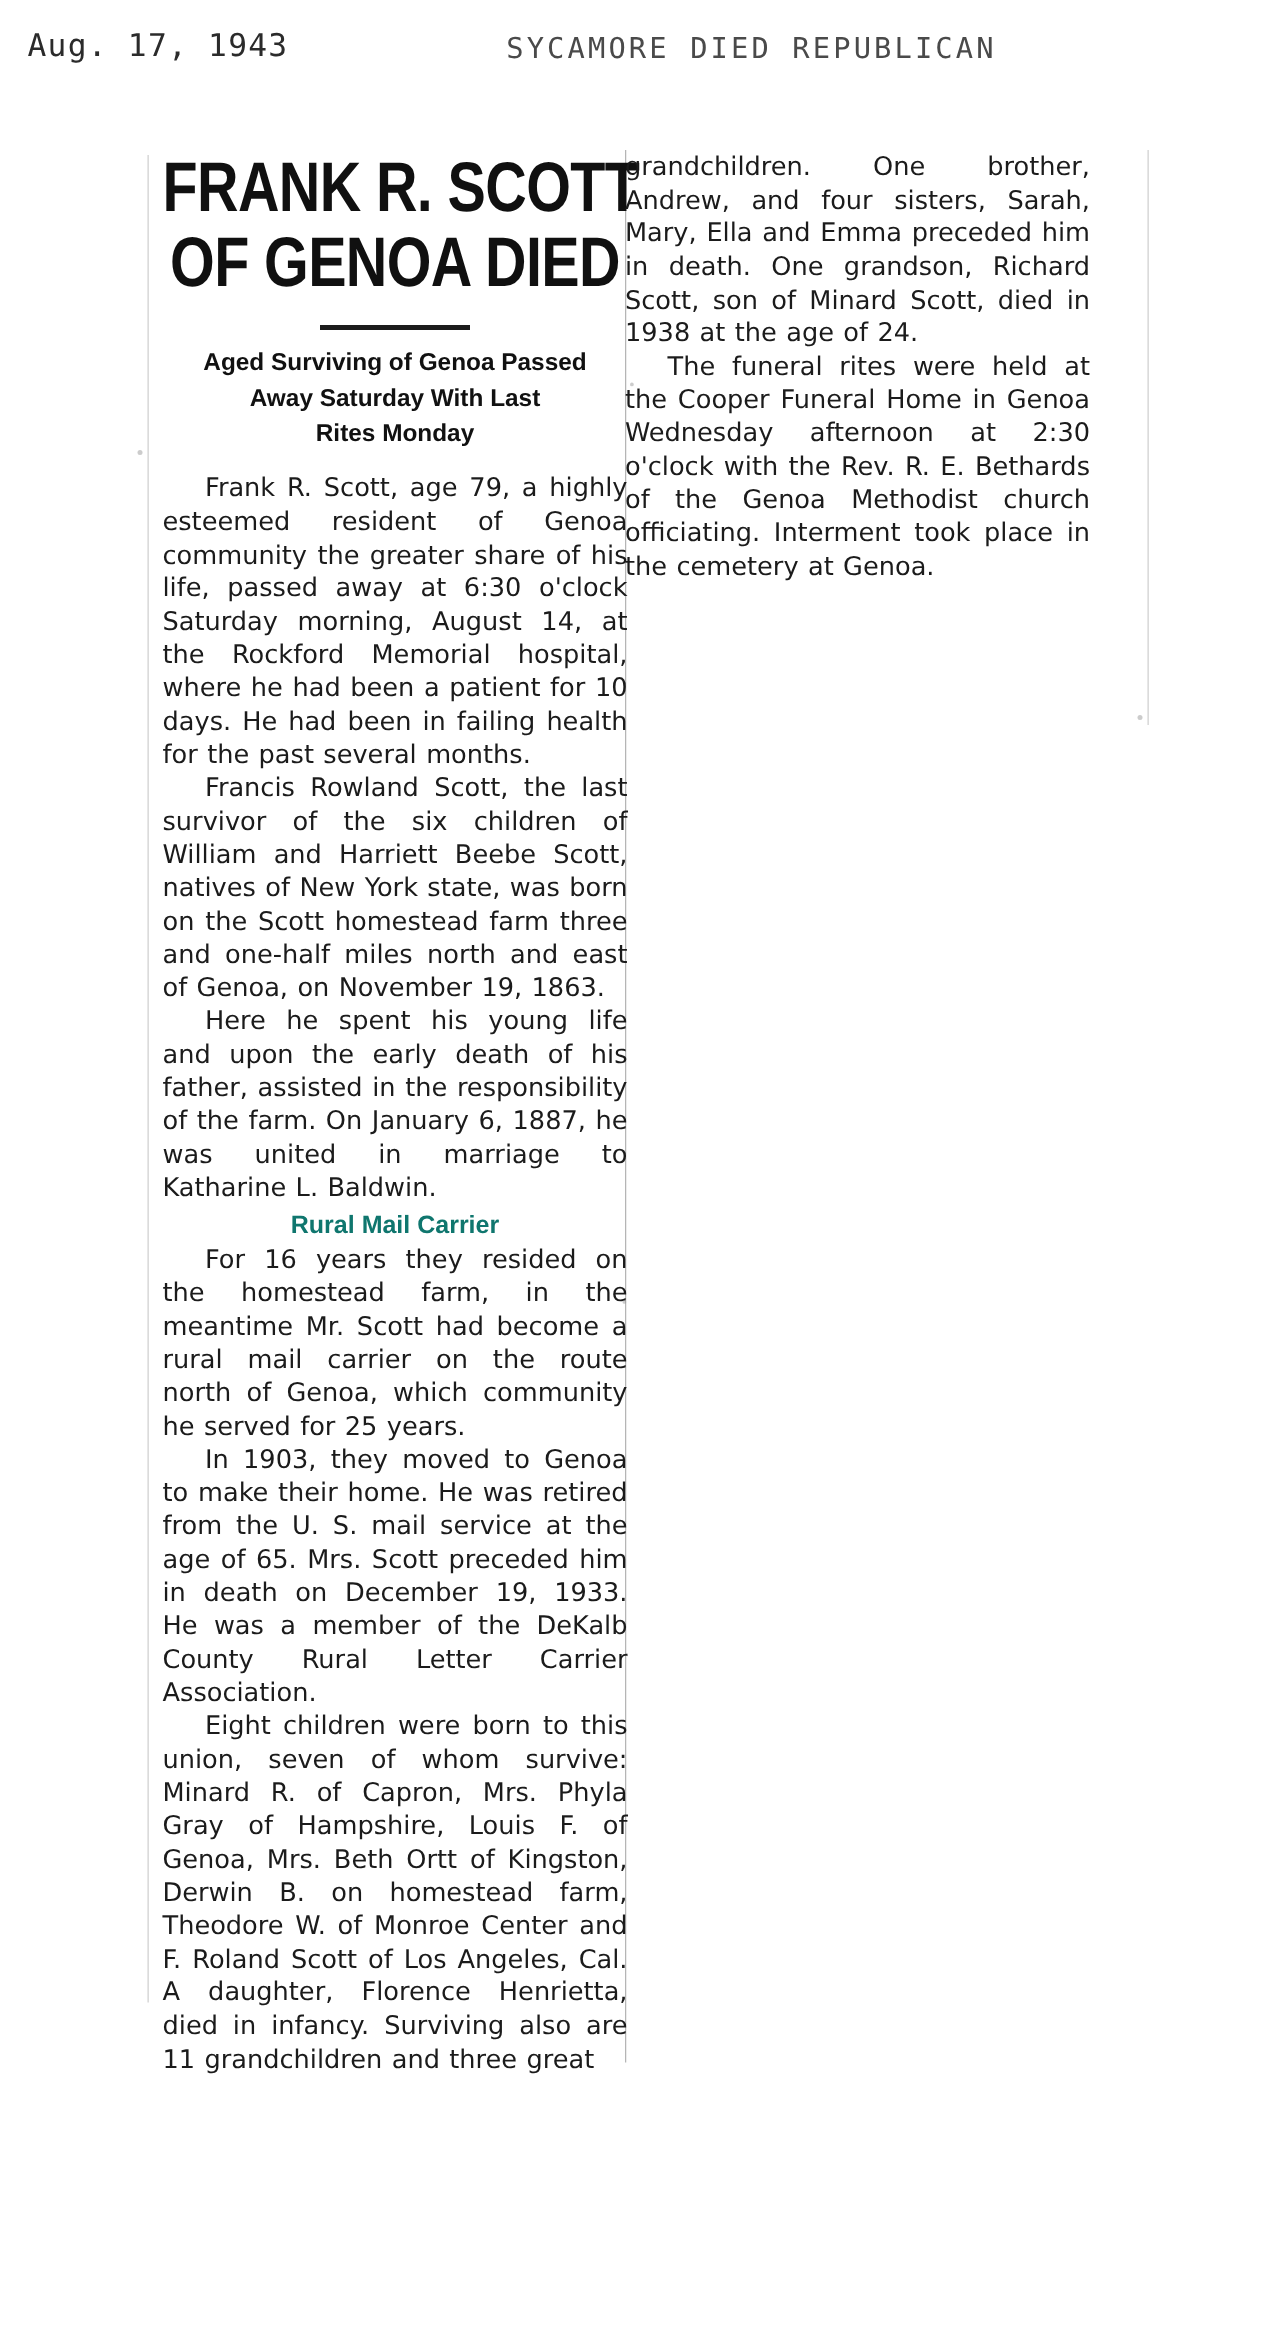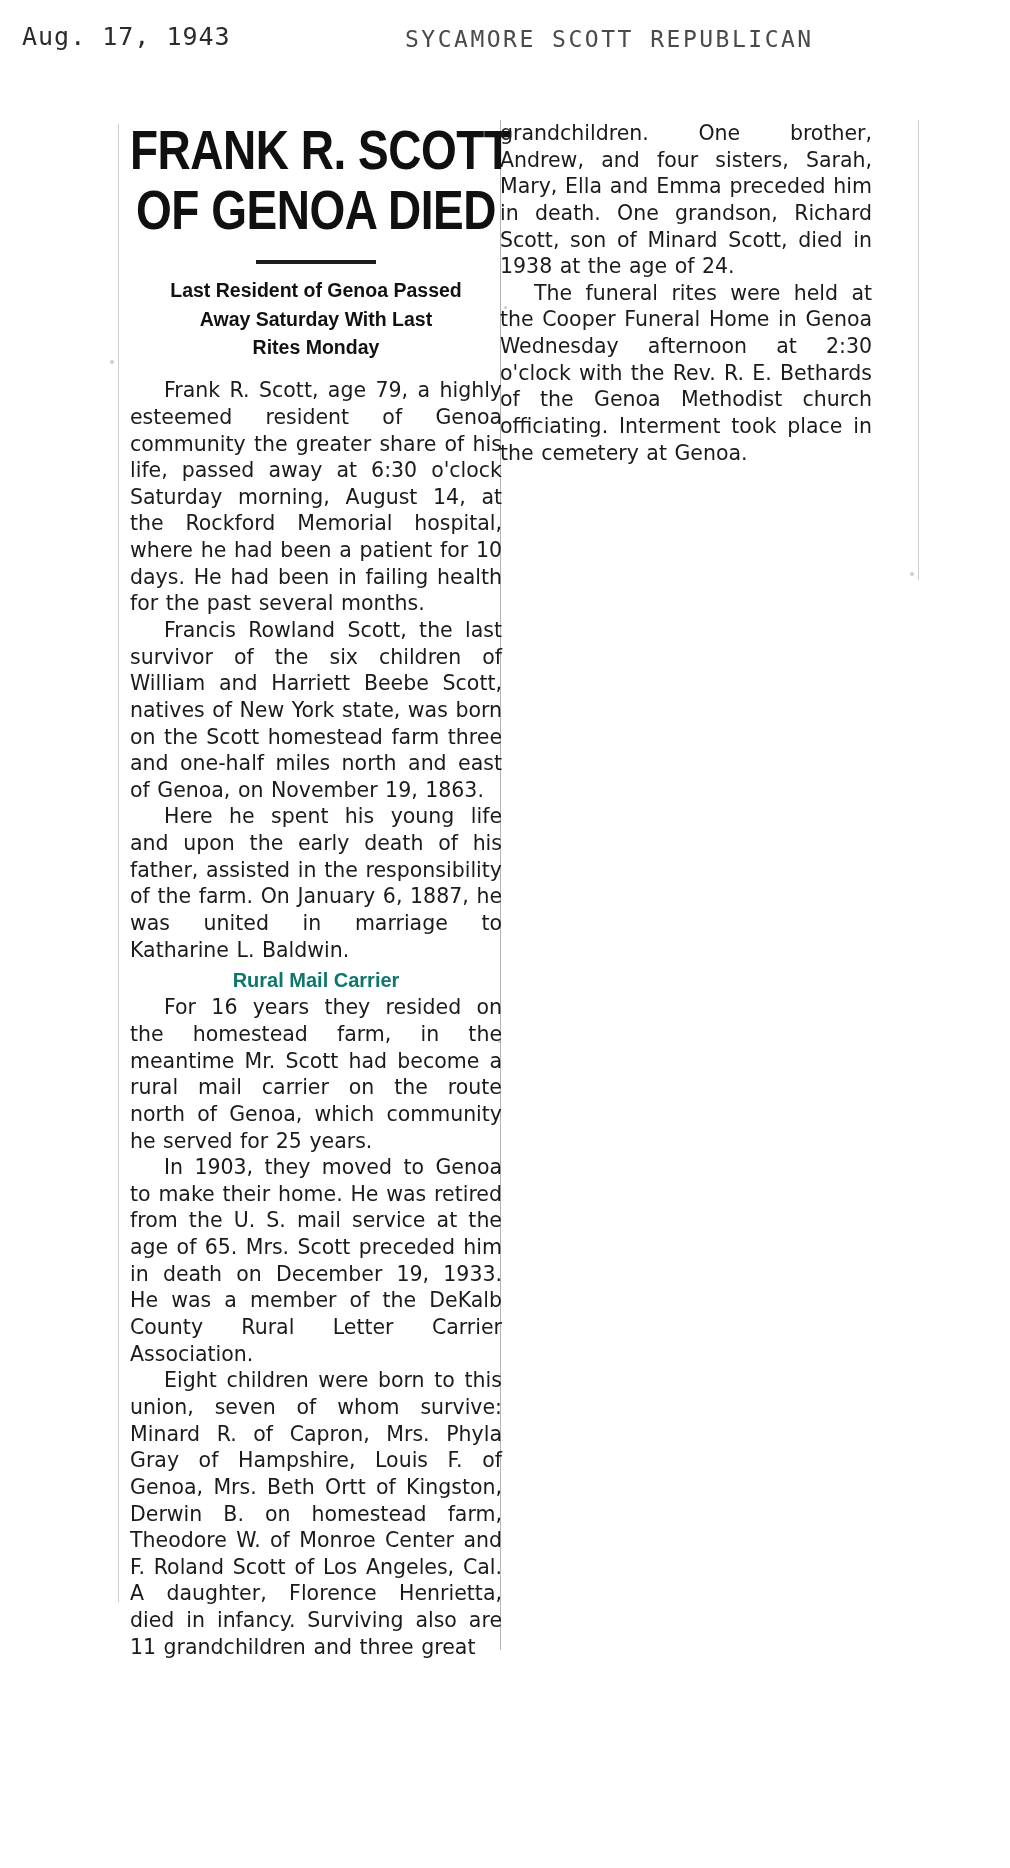--- a/index.html
+++ b/index.html
@@ -133,41 +133,41 @@
     position: absolute;
     pointer-events: none;
   }
   .speck { position:absolute; background:#9a9a9a; border-radius:50%; opacity:.5; }
 </style>
 </head>
 <body>
 
 <div class="page-header">
   <div class="header-date">Aug. 17, 1943</div>
-  <div class="header-paper">SYCAMORE SCOTT REPUBLICAN</div>
+  <div class="header-paper">SYCAMORE DIED REPUBLICAN</div>
 </div>
 
 <div class="clipping">
 
   <div class="rule rule-left"></div>
   <div class="rule rule-mid"></div>
   <div class="rule rule-right"></div>
 
   <div class="col col-left">
 
     <div class="headline">
       <span class="hl-line">FRANK R. SCOTT</span>
       <span class="hl-line">OF GENOA DIED</span>
     </div>
     <div class="headline-spacer"></div>
 
     <div class="hr-short"></div>
 
     <div class="subhead">
-      <span class="sh-line">Last Resident of Genoa Passed</span>
+      <span class="sh-line">Aged Surviving of Genoa Passed</span>
       <span class="sh-line">Away Saturday With Last</span>
       <span class="sh-line">Rites Monday</span>
     </div>
 
     <div class="body">
       <p>Frank R. Scott, age 79, a highly esteemed resident of Genoa community the greater share of his life, passed away at 6:30 o'clock Saturday morning, August 14, at the Rockford Memorial hospital, where he had been a patient for 10 days. He had been in failing health for the past several months.</p>
       <p>Francis Rowland Scott, the last survivor of the six children of William and Harriett Beebe Scott, natives of New York state, was born on the Scott homestead farm three and one-half miles north and east of Genoa, on November 19, 1863.</p>
       <p>Here he spent his young life and upon the early death of his father, assisted in the responsibility of the farm. On January 6, 1887, he was united in marriage to Katharine L. Baldwin.</p>
 
       <div class="crosshead">Rural Mail Carrier</div>

